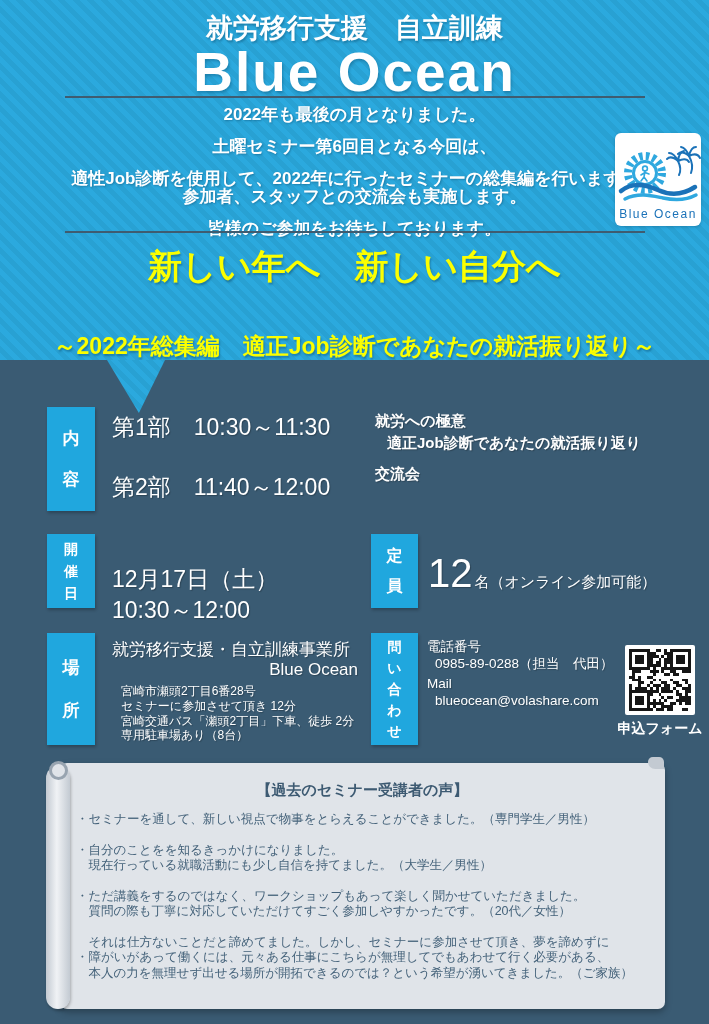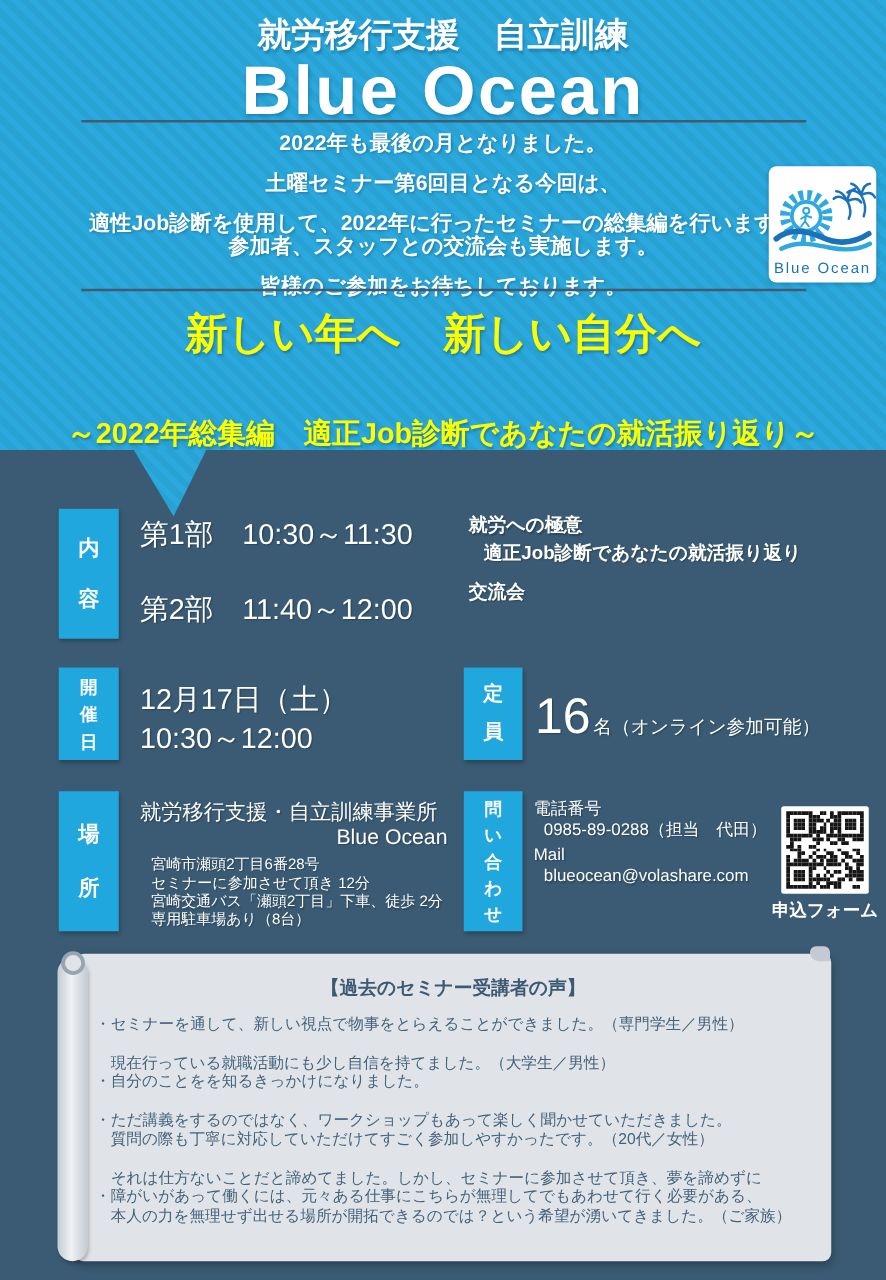--- a/index.html
+++ b/index.html
@@ -46,21 +46,21 @@
   .tag-date{top:534px;left:47px;width:48px;height:74px;font-size:14px;}
   .tag-capacity{top:534px;left:371px;width:47px;height:74px;font-size:16px;}
   .tag-place{top:633px;left:47px;width:48px;height:112px;font-size:17px;}
   .tag-contact{top:633px;left:371px;width:47px;height:112px;font-size:14px;}
   .wtxt{color:#fff;text-shadow:1px 1px 1px rgba(0,0,0,.25);}
   .session-1{top:412px;left:112px;font-size:23px;}
   .session-2{top:472px;left:112px;font-size:23px;}
   .topics{top:410px;left:375px;font-size:15px;font-weight:bold;line-height:22px;}
   .topics .indent{margin-left:12px;}
   .topics .gap{margin-top:9px;}
-  .date-lines{top:544px;left:112px;font-size:23px;line-height:31px;}
+  .date-lines{top:564px;left:112px;font-size:23px;line-height:31px;}
   .capacity-line{top:551px;left:428px;display:flex;align-items:baseline;}
   .capacity-number{font-size:40px;font-weight:normal;}
   .capacity-suffix{font-size:15px;margin-left:2px;}
   .place-name{top:638px;left:112px;font-size:17px;}
   .place-name2{top:660px;left:112px;width:246px;text-align:right;font-size:17px;}
   .place-address{top:684px;left:121px;font-size:12px;line-height:14.8px;}
   .contact-block{top:638px;left:427px;font-size:13.5px;line-height:17px;}
   .contact-block .indent{margin-left:8px;}
   .contact-block .gap{margin-top:3px;}
   .qr-box{top:645px;left:625px;width:70px;height:70px;background:#fff;border-radius:2px;
@@ -150,21 +150,21 @@
     </div>
   <div class="abs wtxt date-lines">
     <div>12月17日（土）</div>
     <div>10:30～12:00</div>
   </div>
   <div class="abs tag tag-capacity">
       <span>定</span>
       <span>員</span>
     </div>
   <div class="abs wtxt capacity-line">
-    <span class="capacity-number">16</span>
+    <span class="capacity-number">12</span>
     <span class="capacity-suffix">名（オンライン参加可能）</span>
   </div>
 
   <div class="abs tag tag-place">
       <span>場</span>
       <span>所</span>
     </div>
   <div class="abs wtxt place-name">就労移行支援・自立訓練事業所</div>
   <div class="abs wtxt place-name2">Blue Ocean</div>
   <div class="abs wtxt place-address">
@@ -638,22 +638,22 @@
   <div class="abs scroll-body"></div>
   <div class="abs scroll-roll"></div>
   <div class="abs scroll-curl"></div>
   <div class="abs scroll-curl-right"></div>
   <div class="abs voices-title">【過去のセミナー受講者の声】</div>
   <div class="abs voices">
     <div class="item">
       <p>・セミナーを通して、新しい視点で物事をとらえることができました。（専門学生／男性）</p>
     </div>
     <div class="item">
+      <p>・自分のことをを知るきっかけになりました。</p>
       <p>　現在行っている就職活動にも少し自信を持てました。（大学生／男性）</p>
-      <p>・自分のことをを知るきっかけになりました。</p>
     </div>
     <div class="item">
       <p>・ただ講義をするのではなく、ワークショップもあって楽しく聞かせていただきました。</p>
       <p>　質問の際も丁寧に対応していただけてすごく参加しやすかったです。（20代／女性）</p>
     </div>
     <div class="item">
       <p>　それは仕方ないことだと諦めてました。しかし、セミナーに参加させて頂き、夢を諦めずに</p>
       <p>・障がいがあって働くには、元々ある仕事にこちらが無理してでもあわせて行く必要がある、</p>
       <p>　本人の力を無理せず出せる場所が開拓できるのでは？という希望が湧いてきました。（ご家族）</p>
     </div>

